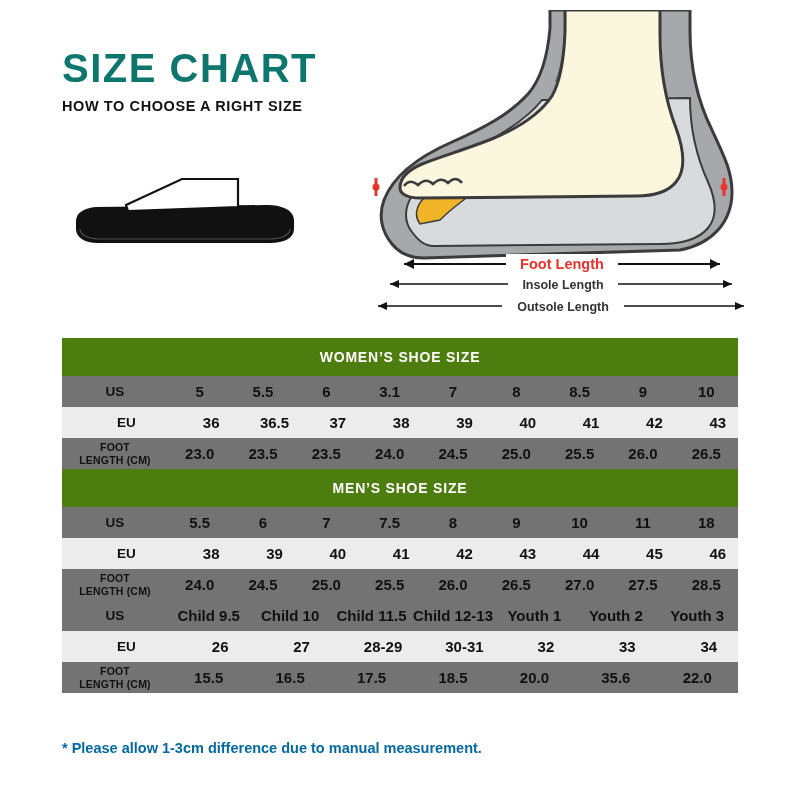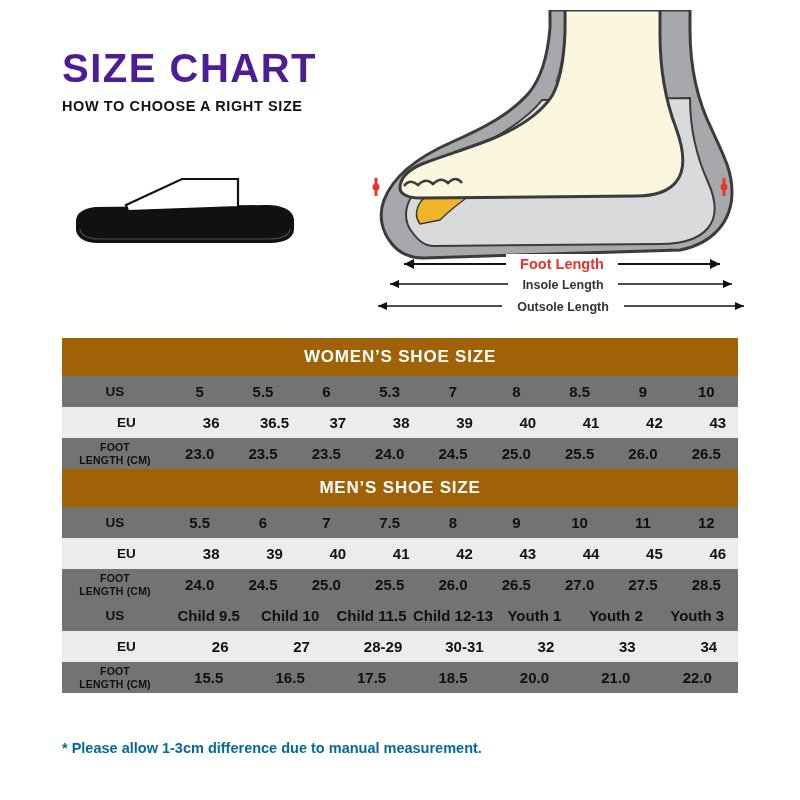--- a/index.html
+++ b/index.html
@@ -22,21 +22,21 @@
     left: 62px;
     top: 48px;
     width: 300px;
   }
   .title {
     font-size: 40px;
     font-weight: bold;
     letter-spacing: 1.5px;
     line-height: 1;
     margin: 0;
-    color: #4c1d95;
+    color: #0f766e;
   }
   .subtitle {
     font-size: 14.5px;
     font-weight: bold;
     letter-spacing: 0.6px;
     margin-top: 10px;
     color: #111;
   }
 
   
@@ -63,24 +63,24 @@
     left: 62px;
     top: 338px;
     width: 676px;
   }
   table {
     border-collapse: collapse;
     width: 100%;
     table-layout: fixed;
   }
   .section-head {
-    background: #a16207;
+    background: #4d7c0f;
     color: #ffffff;
     text-align: center;
-    font-size: 17px;
+    font-size: 14px;
     font-weight: bold;
     letter-spacing: 0.8px;
     height: 38px;
     line-height: 38px;
   }
   td {
     text-align: center;
     font-size: 15px;
     font-weight: bold;
     color: #111;
@@ -187,21 +187,21 @@
 
   <div class="tbl-block">
     <div class="section-head">WOMEN’S SHOE SIZE</div>
     <table>
       <tbody>
         <tr class="row-white">
           <td class="label">US</td>
           <td>5</td>
           <td>5.5</td>
           <td>6</td>
-          <td>5.3</td>
+          <td>3.1</td>
           <td>7</td>
           <td>8</td>
           <td>8.5</td>
           <td>9</td>
           <td>10</td>
         </tr>
         <tr class="row-gray">
           <td class="label">EU</td>
           <td>36</td>
           <td>36.5</td>
@@ -239,21 +239,21 @@
         <tr class="row-white">
           <td class="label">US</td>
           <td>5.5</td>
           <td>6</td>
           <td>7</td>
           <td>7.5</td>
           <td>8</td>
           <td>9</td>
           <td>10</td>
           <td>11</td>
-          <td>12</td>
+          <td>18</td>
         </tr>
         <tr class="row-gray">
           <td class="label">EU</td>
           <td>38</td>
           <td>39</td>
           <td>40</td>
           <td>41</td>
           <td>42</td>
           <td>43</td>
           <td>44</td>
@@ -305,21 +305,21 @@
         <tr class="row-white">
           <td class="label two-line">
             <div>FOOT</div>
             <div>LENGTH (CM)</div>
           </td>
           <td>15.5</td>
           <td>16.5</td>
           <td>17.5</td>
           <td>18.5</td>
           <td>20.0</td>
-          <td>21.0</td>
+          <td>35.6</td>
           <td>22.0</td>
         </tr>
       </tbody>
     </table>
   </div>
 
 </div>
 
 <div class="footnote">* Please allow 1-3cm difference due to manual measurement.</div>
 

